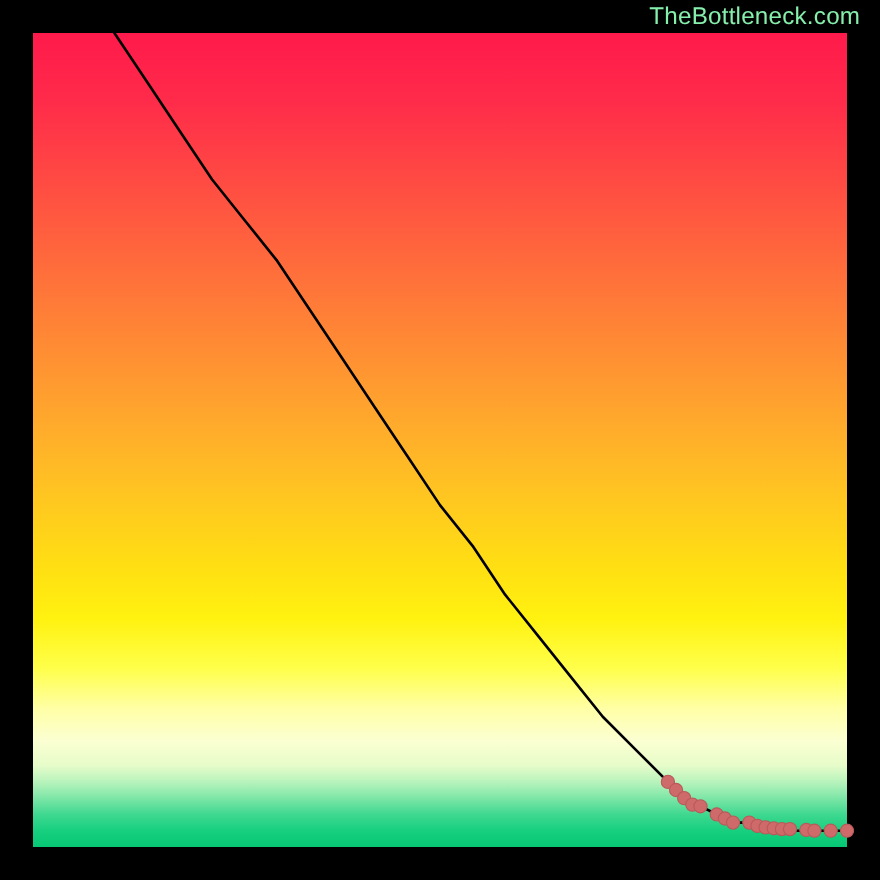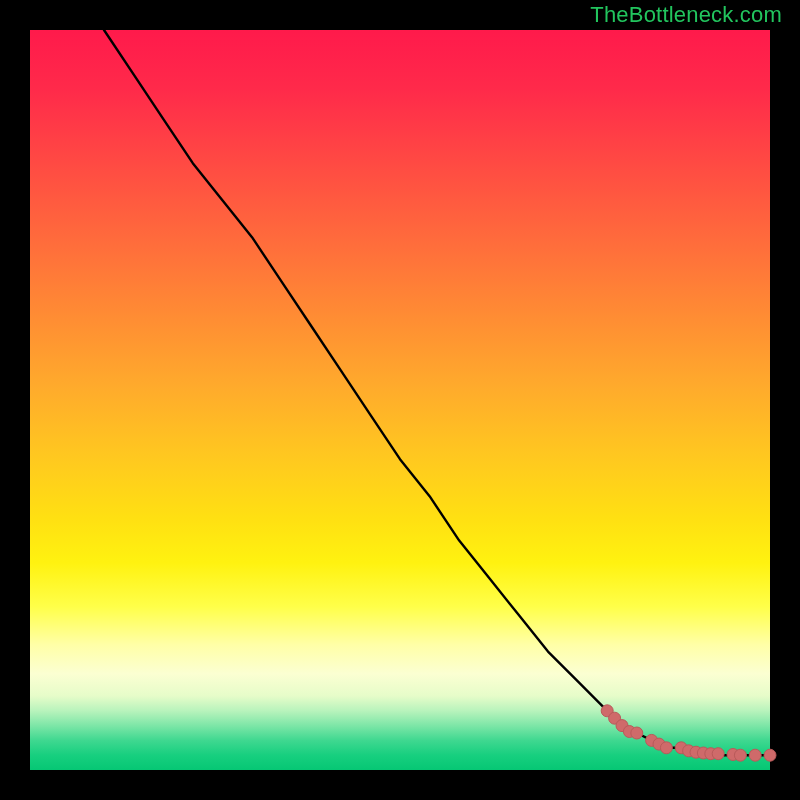--- a/index.html
+++ b/index.html
@@ -14,21 +14,21 @@
   .frame {
     position: relative;
     width: 800px;
     height: 800px;
     background: #000;
   }
   .watermark {
     position: absolute;
     top: 2px;
     right: 18px;
-    color: #22c55e;
+    color: #86efac;
     font-size: 22px;
     font-weight: 500;
     letter-spacing: 0.2px;
     user-select: none;
   }
   .plot-area {
     position: absolute;
     left: 30px;
     top: 30px;
     width: 740px;

